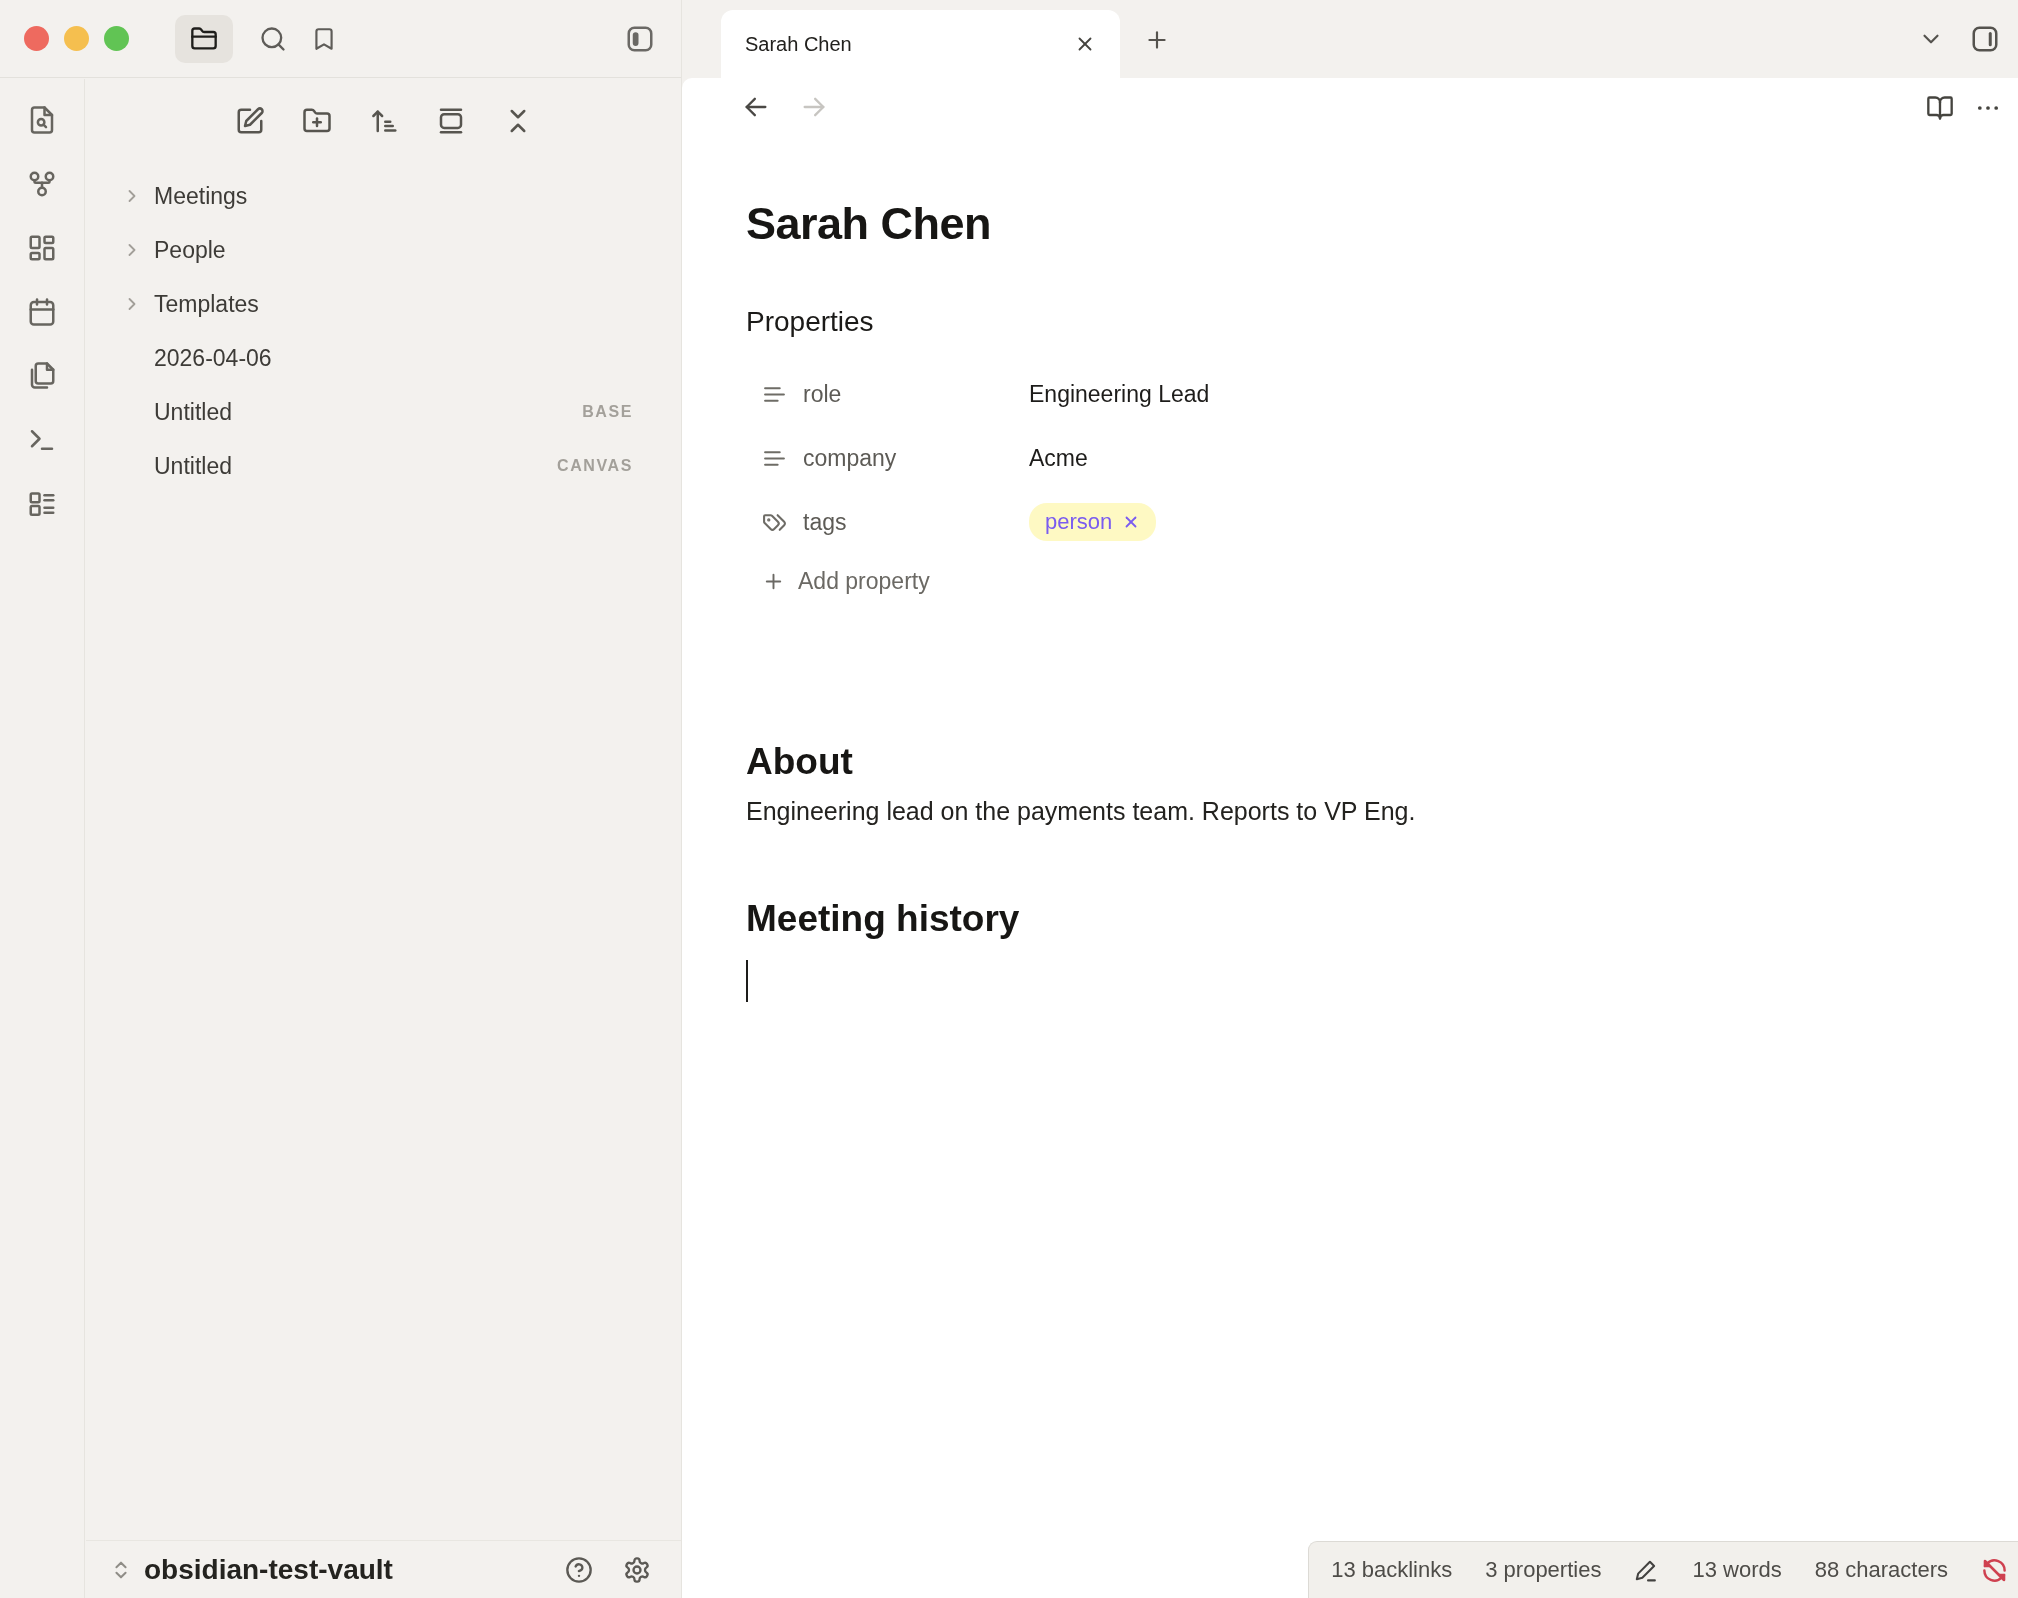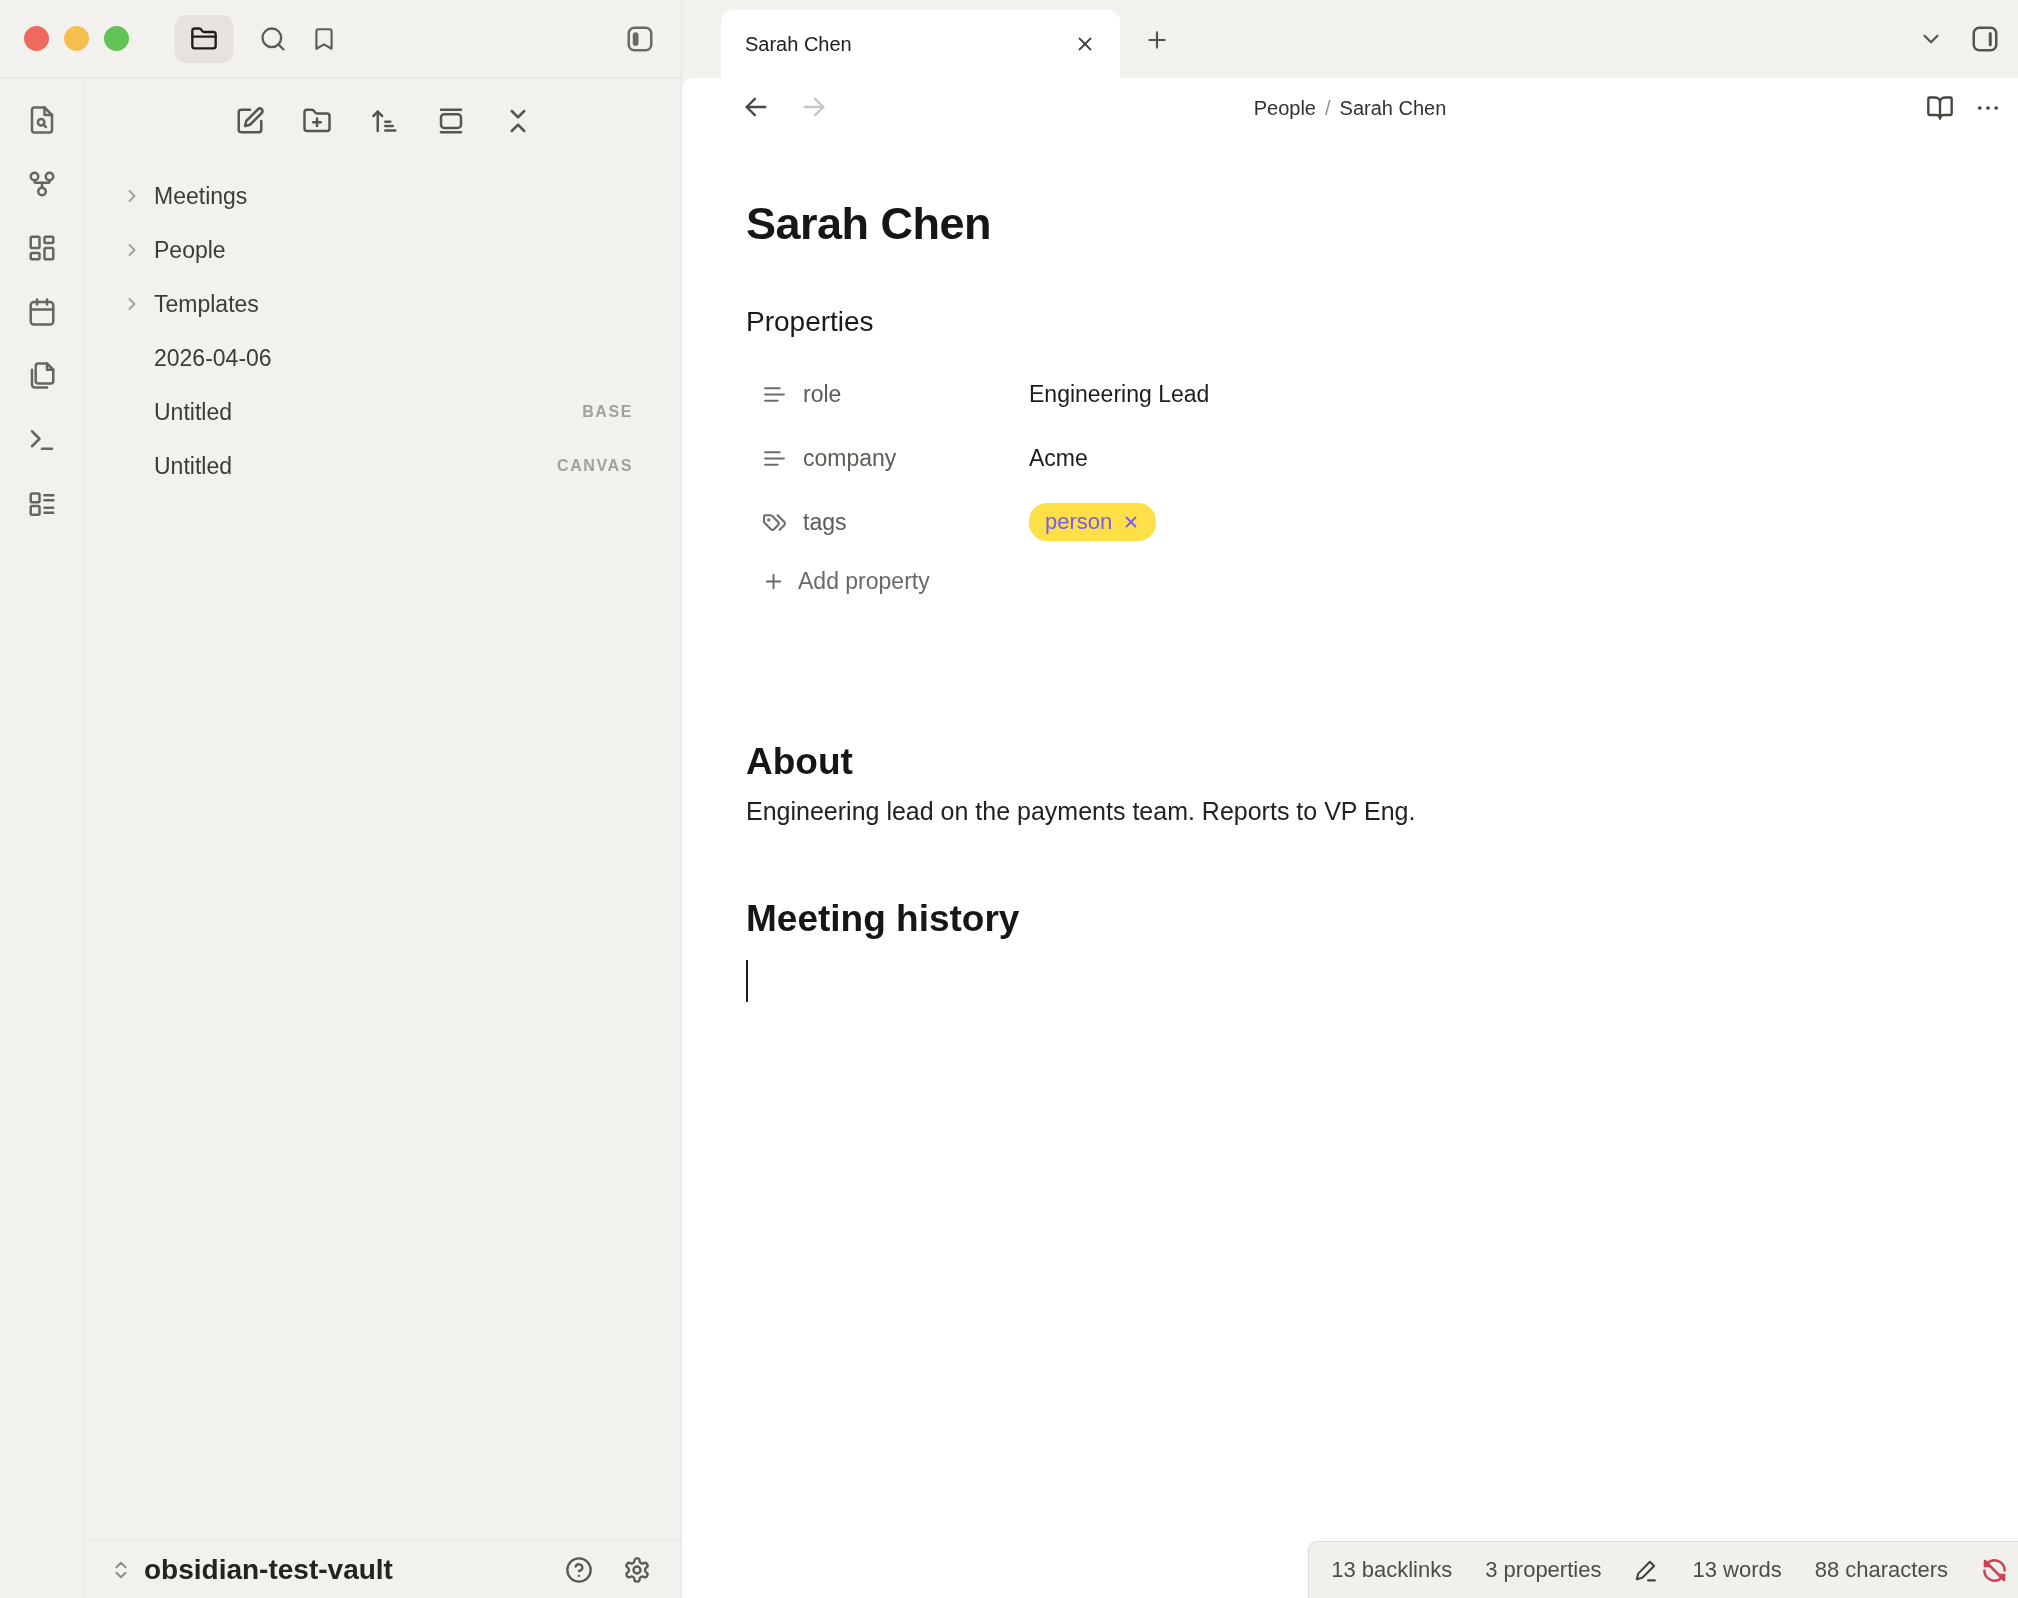--- a/index.html
+++ b/index.html
@@ -103,21 +103,21 @@
   .article { padding: 0 64px; }
   .note-title { margin: 62px 0 0; font-size: 45px; font-weight: 700; color: #171614; letter-spacing: -0.5px; }
   .props-heading { margin: 56px 0 0; font-size: 28px; font-weight: 400; color: #1b1a18; }
   .prop-rows { margin-top: 24px; }
   .prop-row { display: flex; align-items: center; height: 64px; padding-left: 16px; }
   .prop-row .p-icon { color: #6e6c66; }
   .prop-key { margin-left: 16px; width: 226px; font-size: 23px; color: #5d5b56; }
   .prop-value { font-size: 23px; color: #1d1c1a; }
   .tag-pill {
     display: inline-flex; align-items: center; gap: 10px;
-    background: #fde047; color: #7a5cf0;
+    background: #fef9c3; color: #7a5cf0;
     border-radius: 18px; padding: 6px 16px; font-size: 22px;
   }
   .tag-pill .tag-x { display: flex; color: #7a5cf0; }
   .add-property { margin-top: 14px; display: flex; align-items: center; gap: 13px; padding-left: 16px; font-size: 23px; color: #6b6964; }
   .section-heading { margin: 146px 0 0; font-size: 37px; font-weight: 700; color: #171614; }
   .section-heading.meeting { margin-top: 72px; }
   .about-body { margin: 14px 0 0; font-size: 25px; color: #23221f; }
   .caret { margin-top: 20px; width: 2px; height: 42px; background: #1d1c1a; }
 
   
@@ -414,23 +414,20 @@
             </span>
           </button>
           <button class="nav-fwd">
             <span>
               <svg width="28" height="28" viewBox="0 0 24 24" fill="none" stroke="currentColor" stroke-width="2" stroke-linecap="round" stroke-linejoin="round">
                   <path d="m13 5 7 7-7 7"></path>
                   <path d="M20 12H4"></path>
                 </svg>
             </span>
           </button>
-        </div>
-        <div class="breadcrumb">
-          <span>People</span><span class="sep">/</span><span>Sarah Chen</span>
         </div>
         <button class="reading-btn">
           <span>
             <svg width="28" height="28" viewBox="0 0 24 24" fill="none" stroke="currentColor" stroke-width="2" stroke-linecap="round" stroke-linejoin="round">
                 <path d="M12 7v14"></path>
                 <path d="M3 18a1 1 0 0 1-1-1V4a1 1 0 0 1 1-1h5a4 4 0 0 1 4 4 4 4 0 0 1 4-4h5a1 1 0 0 1 1 1v13a1 1 0 0 1-1 1h-6a3 3 0 0 0-3 3 3 3 0 0 0-3-3z"></path>
               </svg>
           </span>
         </button>
         <button class="more-btn">

